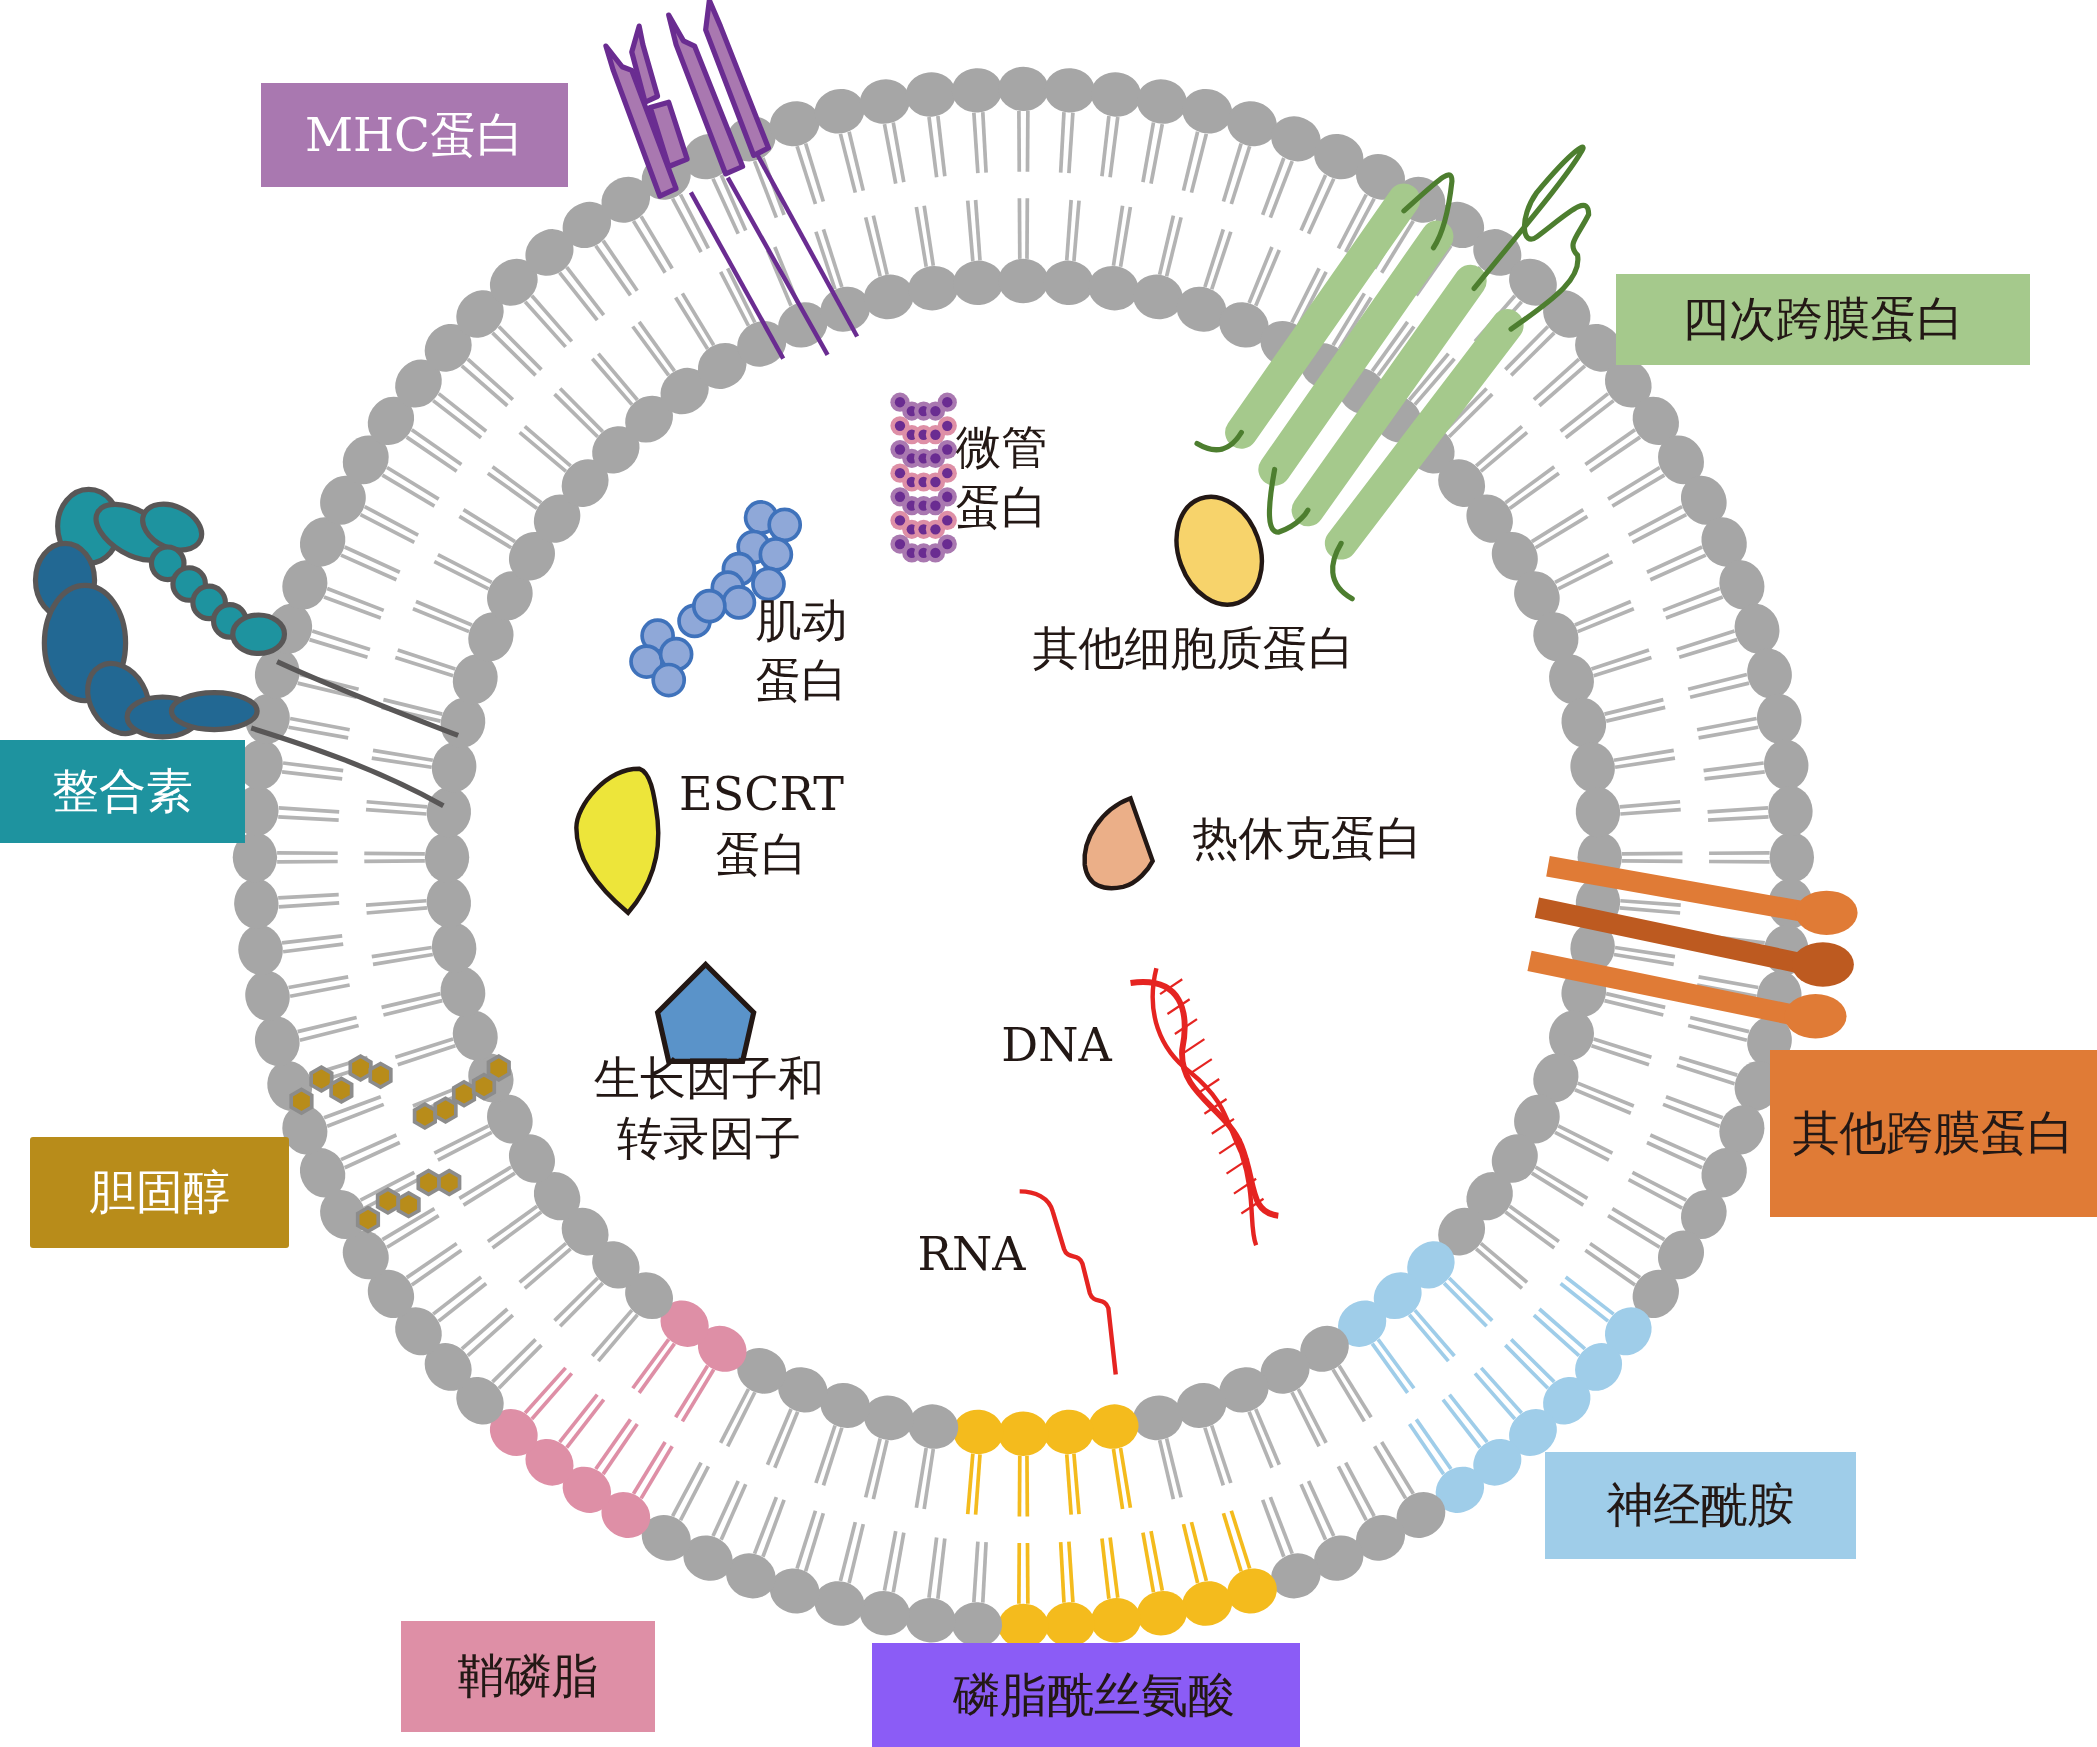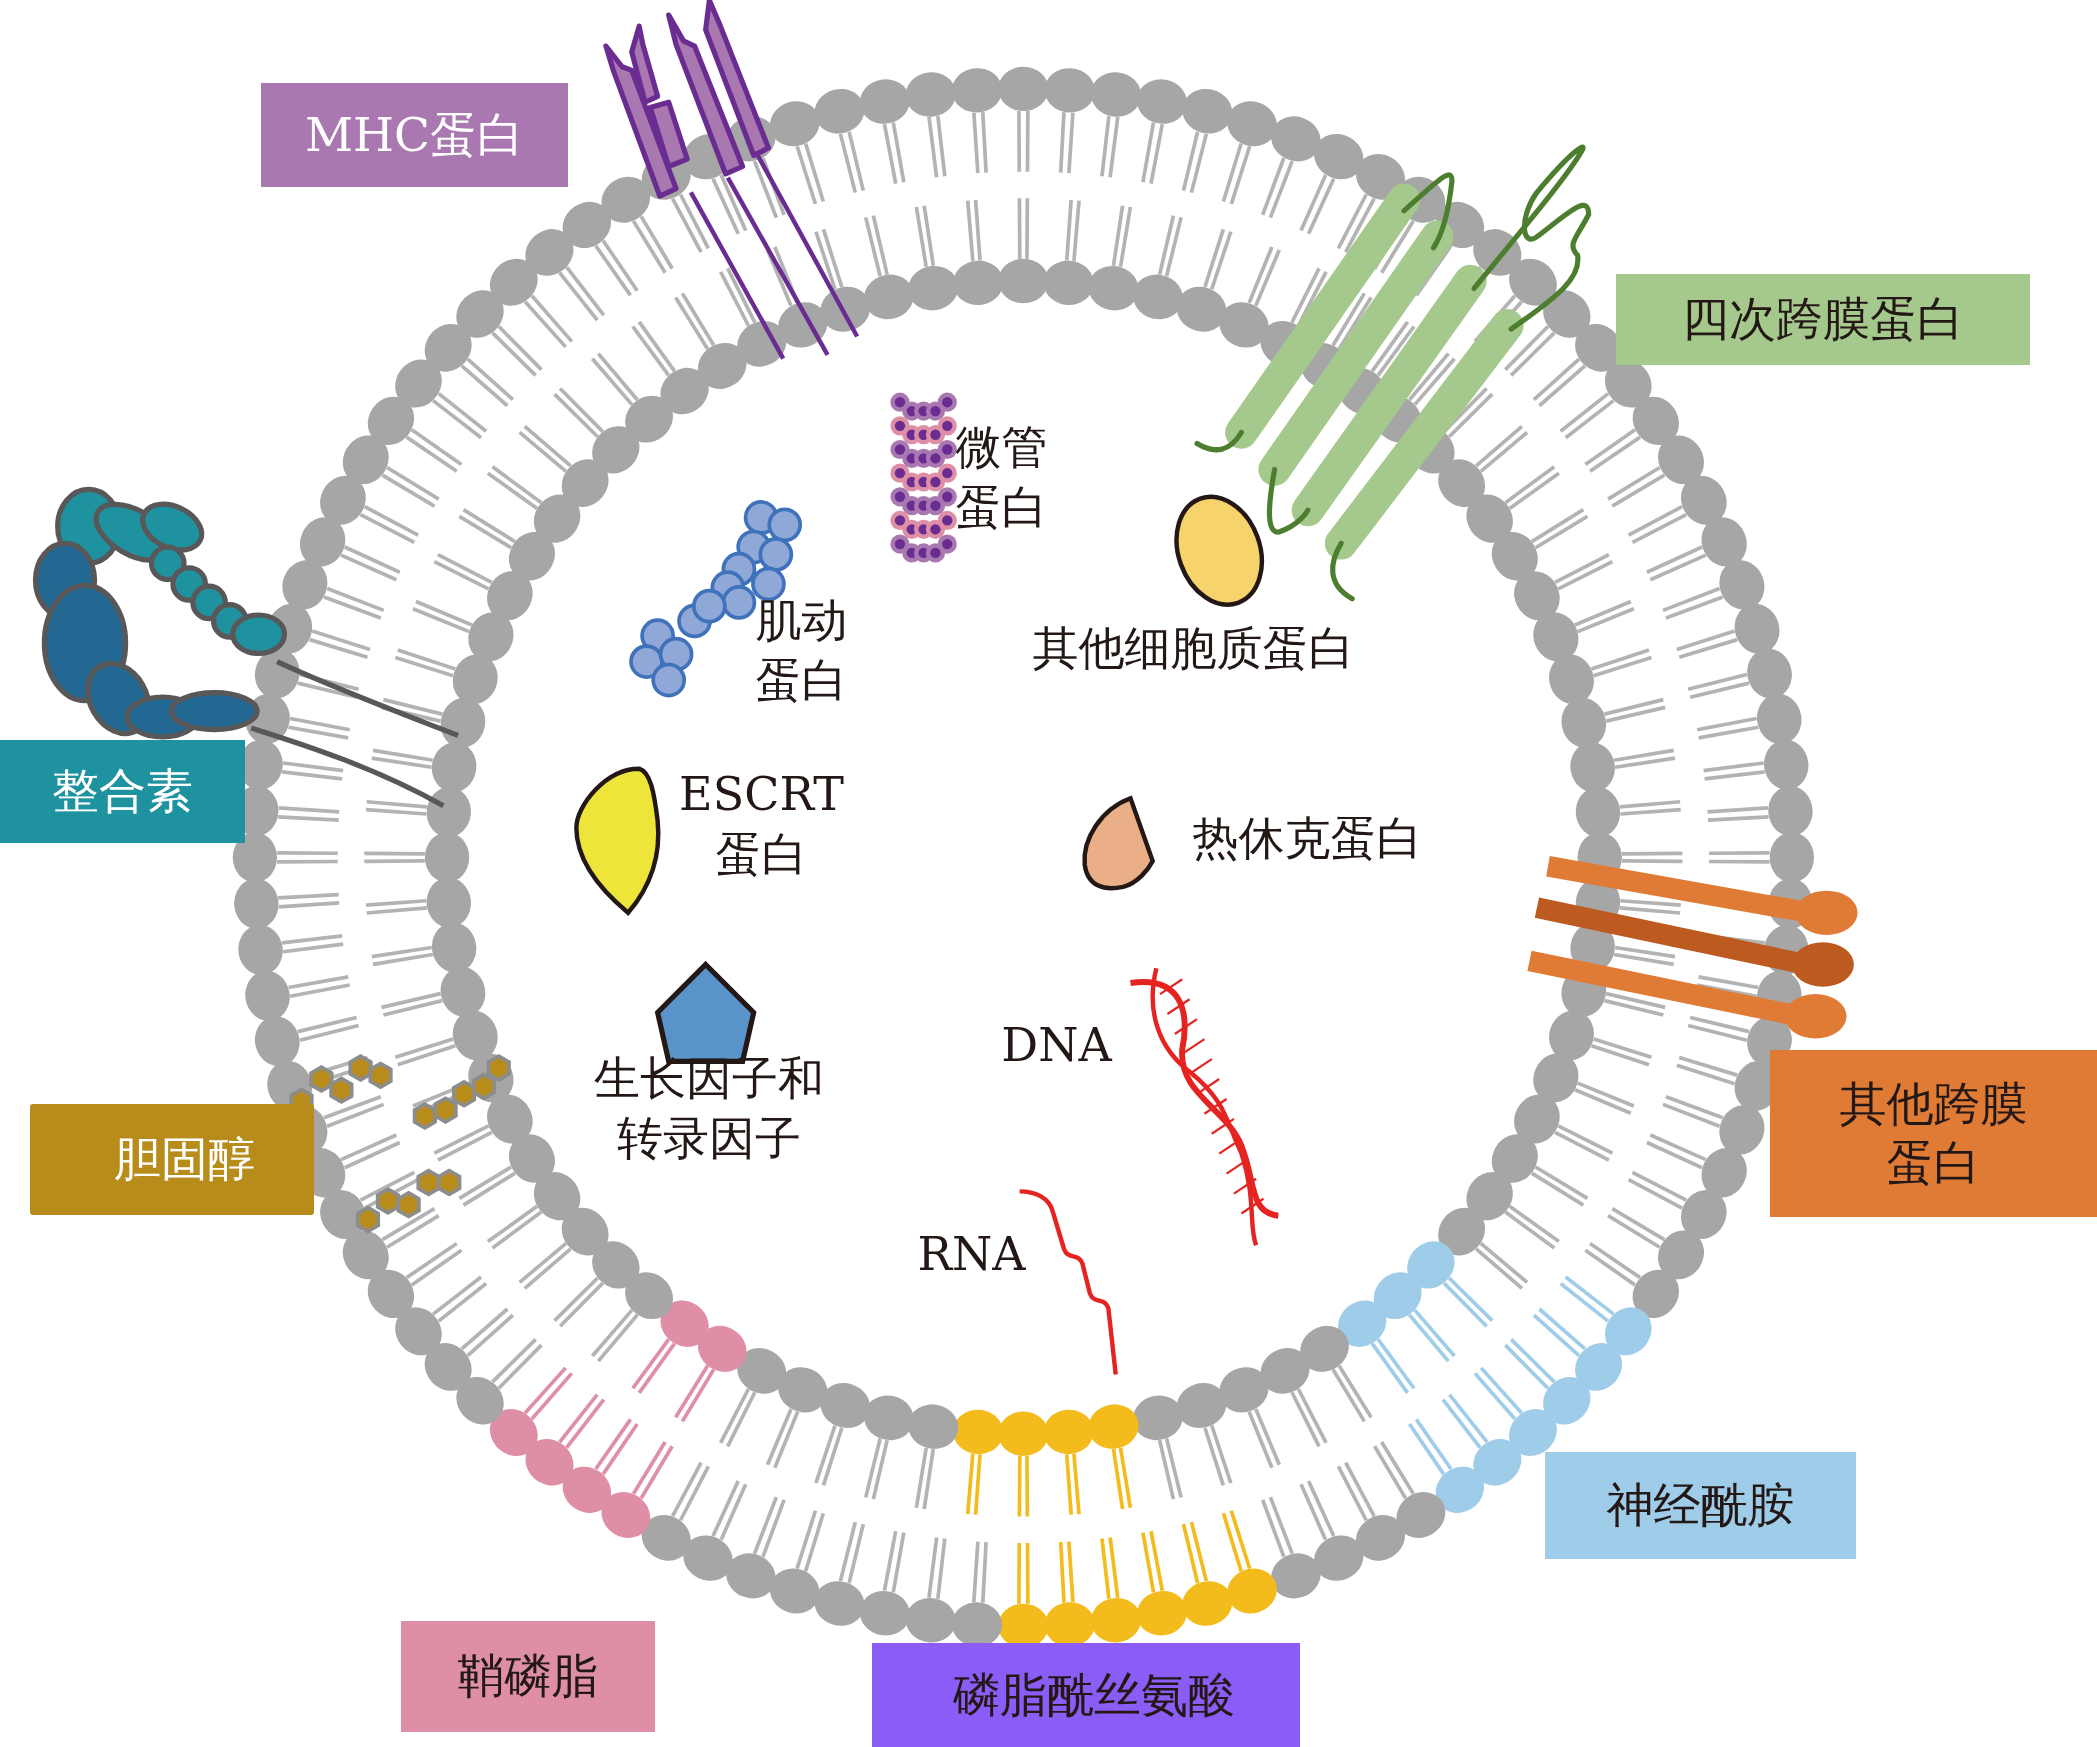--- a/index.html
+++ b/index.html
@@ -748,25 +748,25 @@
 
   <div class="label-box" style="left:261px;top:83px;width:307px;height:104px;background:#a978b0;color:#fff;">
     <span>MHC蛋白</span>
   </div>
   <div class="label-box" style="left:1616px;top:274px;width:414px;height:91px;background:#a5c98c;color:#231815;">
     <span>四次跨膜蛋白</span>
   </div>
   <div class="label-box" style="left:0px;top:740px;width:245px;height:103px;background:#1e939f;color:#ffffff;">
     <span>整合素</span>
   </div>
-  <div class="label-box" style="left:1770px;top:1050px;width:327px;height:167px;background:#e07b36;color:#231815;flex-direction:column;">
+  <div class="label-box" style="left:1770px;top:1050px;width:327px;height:167px;background:#e07b36;color:#231815;flex-direction:row;">
     <span>其他跨膜</span>
     <span>蛋白</span>
   </div>
-  <div class="label-box" style="left:30px;top:1104px;width:259px;height:111px;background:#b88c1a;color:#fff;border-radius:3px;padding-left:25px;">
+  <div class="label-box" style="left:30px;top:1137px;width:259px;height:111px;background:#b88c1a;color:#fff;border-radius:3px;">
     <span>胆固醇</span>
   </div>
   <div class="label-box" style="left:1545px;top:1452px;width:311px;height:107px;background:#9fcde9;color:#231815;">
     <span>神经酰胺</span>
   </div>
   <div class="label-box" style="left:401px;top:1621px;width:254px;height:111px;background:#de8fa6;color:#231815;">
     <span>鞘磷脂</span>
   </div>
   <div class="label-box" style="left:872px;top:1643px;width:412px;height:105px;background:#8b5cf6;color:#231815;padding-left:16px;">
     <span>磷脂酰丝氨酸</span>

